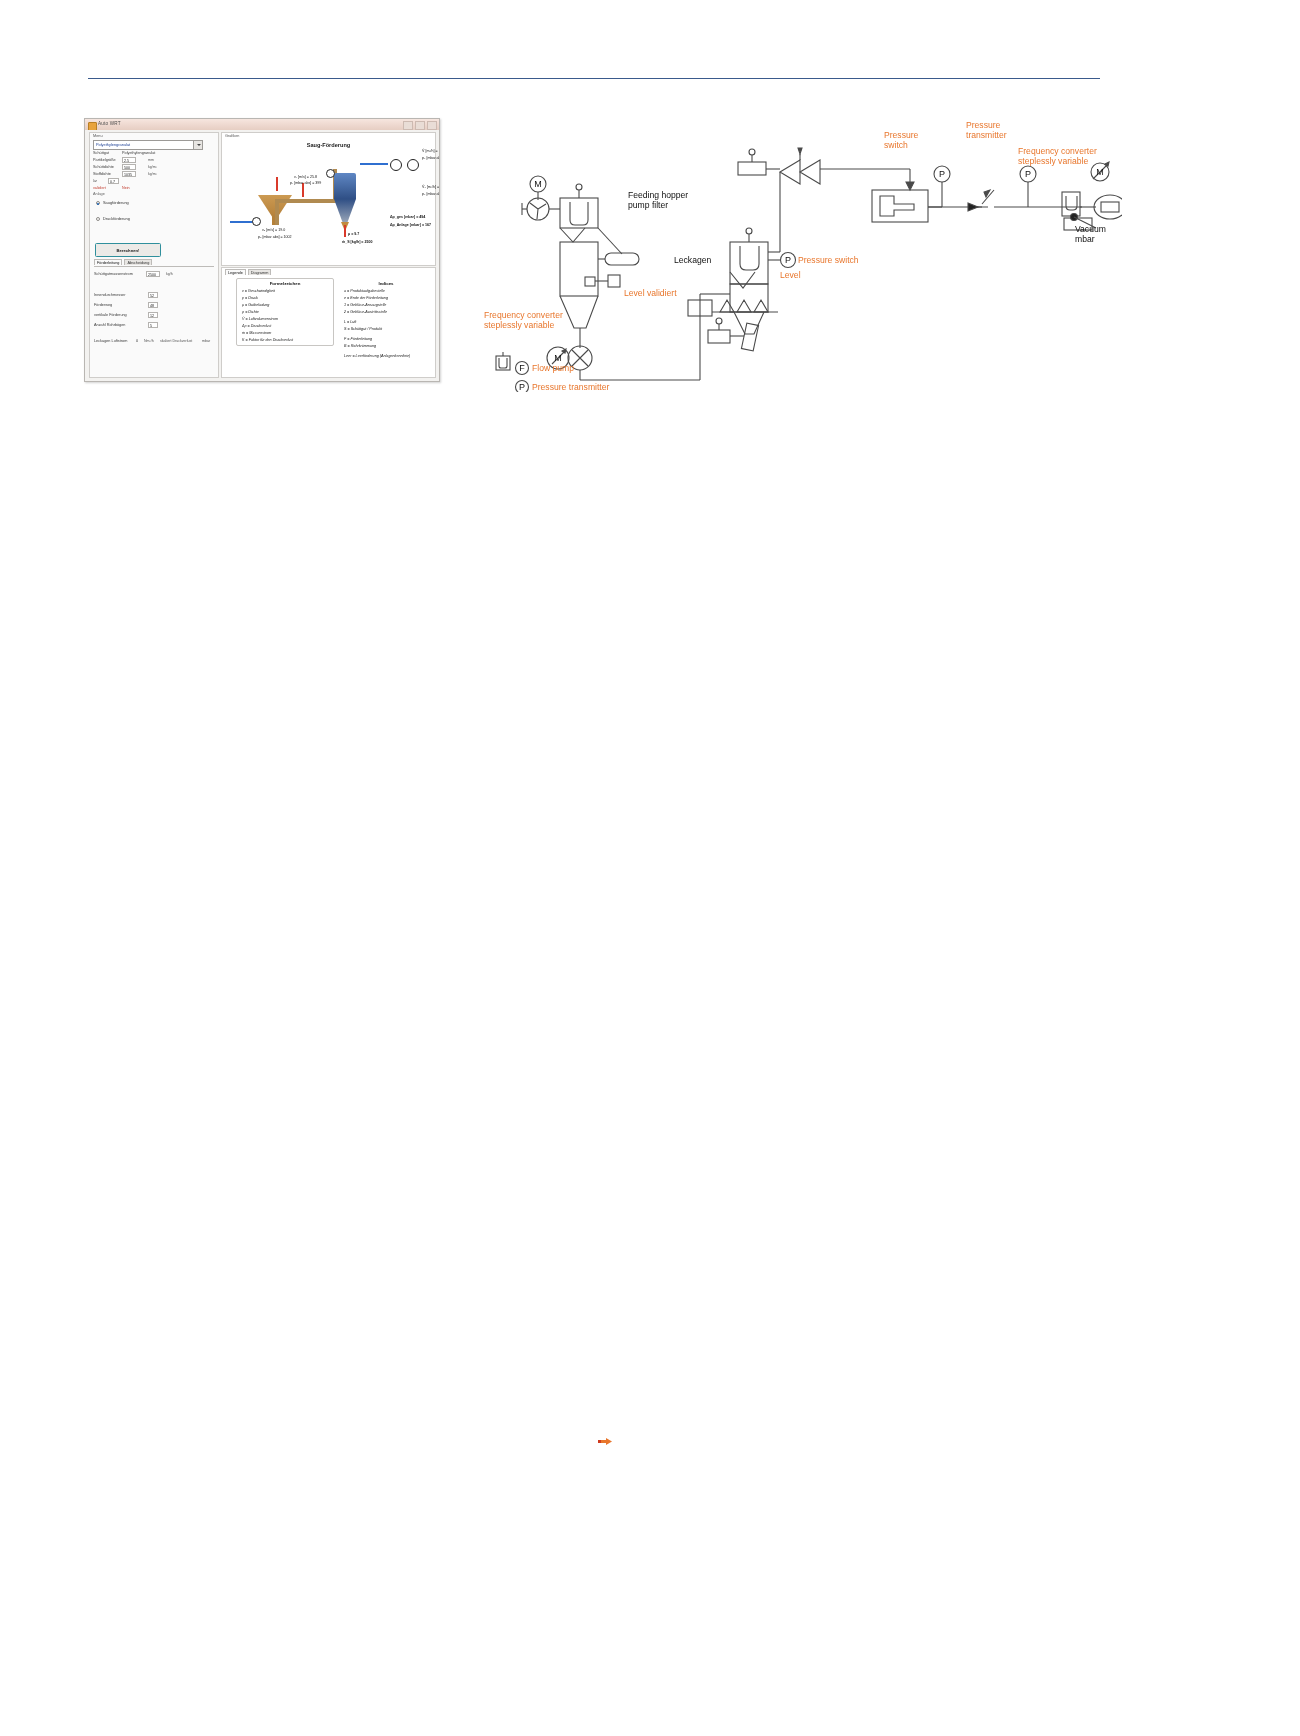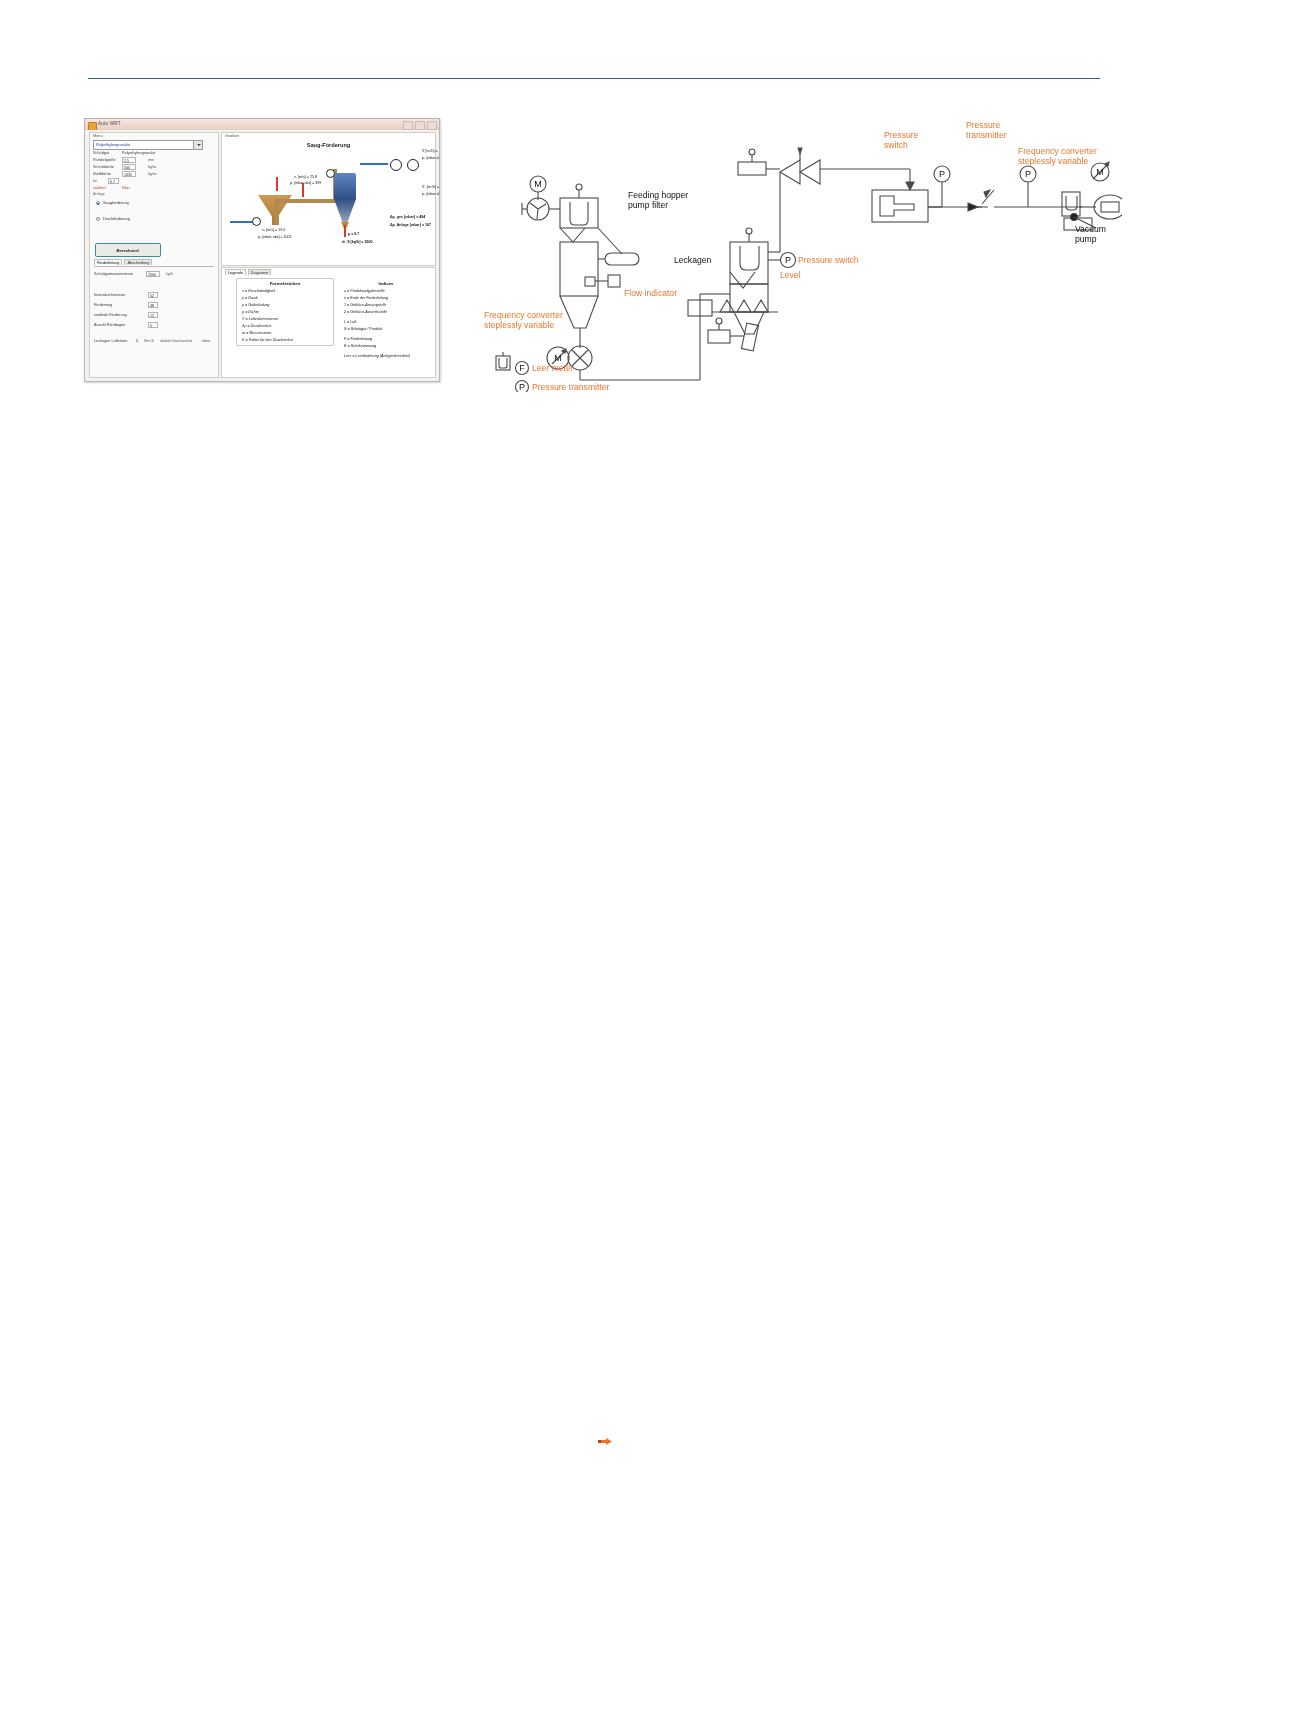--- a/index.html
+++ b/index.html
@@ -369,26 +369,26 @@
         <text x="60" y="278">P</text>
         <text x="326" y="151">P</text>
         <text x="480" y="65">P</text>
         <text x="566" y="65">P</text>
       </g>
     </svg>
 
     <div class="pl" style="left:166px;top:78px">Feeding hopper
 pump filter</div>
     <div class="pl" style="left:212px;top:143px">Leckagen</div>
-    <div class="pl" style="left:613px;top:112px">Vacuum pump</div>
-
-    <div class="pl or" style="left:162px;top:176px">Flow indicator</div>
+    <div class="pl" style="left:613px;top:112px">Vacuum mbar</div>
+
+    <div class="pl or" style="left:162px;top:176px">Level validiert</div>
     <div class="pl or" style="left:22px;top:198px">Frequency converter
 steplessly variable</div>
-    <div class="pl or" style="left:70px;top:251px">Leer meter</div>
+    <div class="pl or" style="left:70px;top:251px">Flow pump</div>
     <div class="pl or" style="left:70px;top:270px">Pressure transmitter</div>
     <div class="pl or" style="left:336px;top:143px">Pressure switch</div>
     <div class="pl or" style="left:318px;top:158px">Level</div>
     <div class="pl or" style="left:422px;top:18px">Pressure
 switch</div>
     <div class="pl or" style="left:504px;top:8px">Pressure
 transmitter</div>
     <div class="pl or" style="left:556px;top:34px">Frequency converter
 steplessly variable</div>
   </div>

